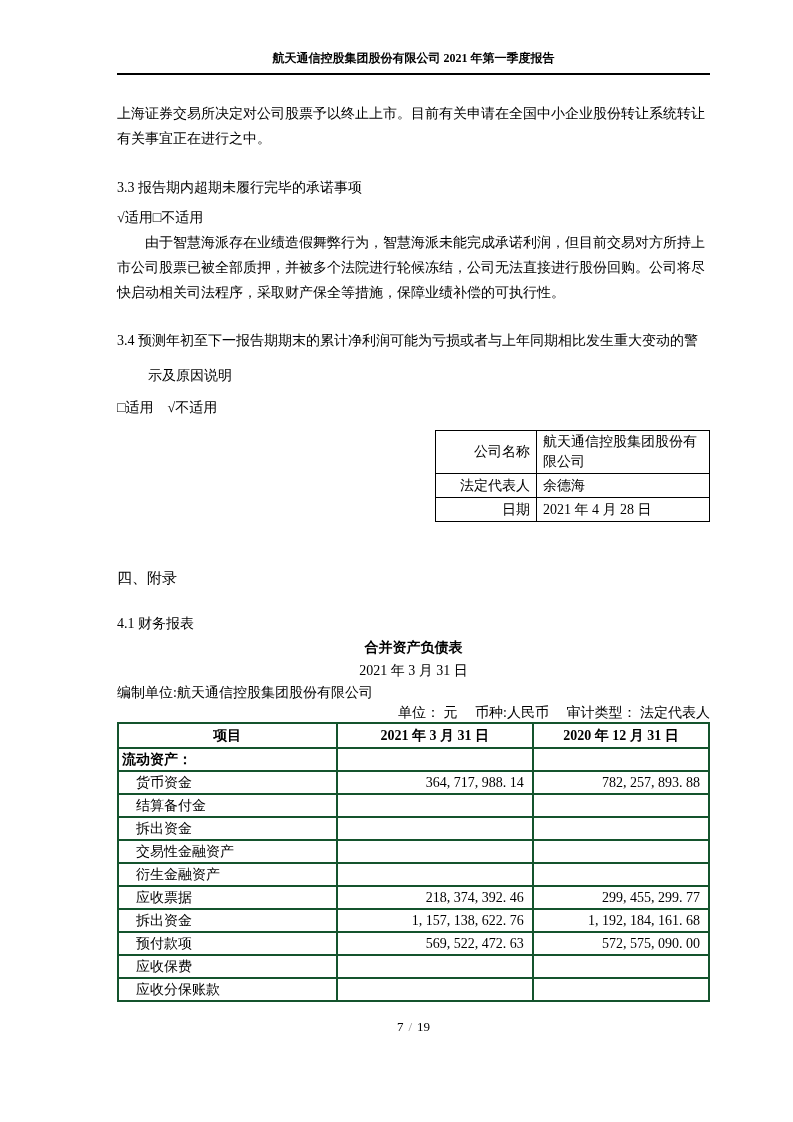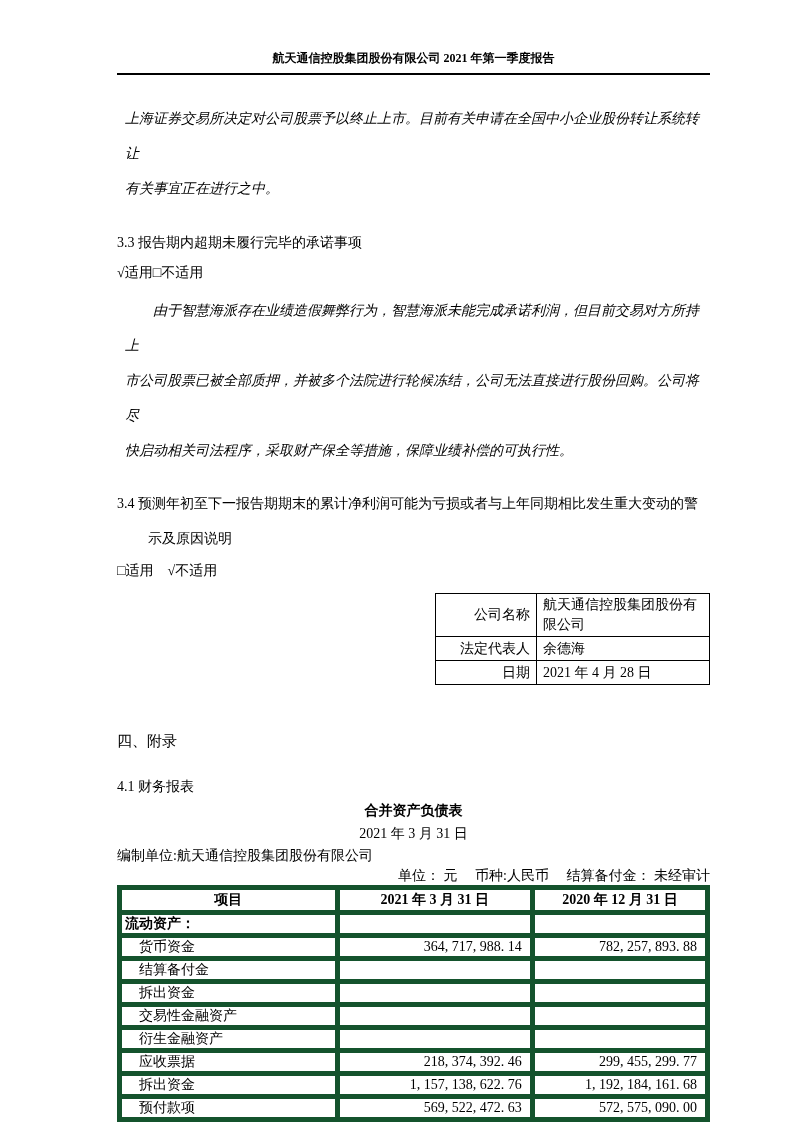--- a/index.html
+++ b/index.html
@@ -16,21 +16,21 @@
     font-size: 14px;
     padding: 50px 83px 0 117px;
     overflow: hidden;
   }
 
   
   .doc-header { text-align: center; border-bottom: 2px solid #000; padding-bottom: 6px; }
   .doc-title { font-weight: bold; font-size: 12px; }
 
   
-  .para { margin: 8px; white-space: pre-line; line-height: 35px; font-style: italic; }
+  .para { margin: 0; white-space: pre-line; line-height: 25px; }
   .intro { margin-top: 26px; }
   .section-heading { margin-top: 24px; line-height: 25px; white-space: pre-line; }
   .applicability { margin-top: 5px; line-height: 25px; }
   .body-text { text-indent: 28px; }
   .hang { margin-top: 18px; line-height: 35px; padding-left: 31px; text-indent: -31px; }
   .applic-2 { margin-top: 2px; }
 
   
   .sig-table { border-collapse: collapse; table-layout: fixed; width: 274px; margin: 10px 0 0 auto; }
   .sig-table td { border: 1px solid #000; font-size: 14px; vertical-align: middle; padding: 1px 6px; }
@@ -40,21 +40,21 @@
   
   .h1-bold { margin-top: 44px; font-weight: normal; font-size: 15px; line-height: 25px; }
   .h2 { margin-top: 20px; line-height: 25px; }
   .stmt-title { text-align: center; font-weight: bold; font-size: 14px; line-height: 24px; }
   .stmt-date { text-align: center; line-height: 22px; }
   .stmt-prepared { line-height: 22px; }
   .stmt-unit { text-align: right; line-height: 18px; }
 
   
   .balance-table { border-collapse: collapse; table-layout: fixed; width: 100%; border: 2px solid #000; }
-  .balance-table th, .balance-table td { border: 5px solid #14532d; font-size: 14px; }
+  .balance-table th, .balance-table td { border: 2px solid #14532d; font-size: 14px; }
   .balance-table th { font-weight: bold; height: 25px; text-align: center; padding: 0 2px; }
   .balance-table td { height: 23px; padding: 0 2px; }
   .balance-table td.item { text-align: left; padding-left: 17px; }
   .balance-table tr.section-row td.item { font-weight: bold; padding-left: 3px; }
   .balance-table td.num { text-align: right; padding-right: 8px; }
   .c-item { width: 37%; } .c-cur { width: 33.2%; } .c-pri { width: 29.8%; }
 
   
   .page-footer { margin-top: 17px; text-align: center; font-size: 13px; }
   .page-footer .sep { color: #8a8a8a; margin: 0 5px; }
@@ -97,21 +97,21 @@
         <td class="sig-value">2021 年 4 月 28 日</td>
       </tr>
     </tbody>
   </table>
 
   <div class="h1-bold">四、附录</div>
   <div class="h2">4.1 财务报表</div>
   <div class="stmt-title">合并资产负债表</div>
   <div class="stmt-date">2021 年 3 月 31 日</div>
   <div class="stmt-prepared">编制单位:航天通信控股集团股份有限公司</div>
-  <div class="stmt-unit">单位： 元　 币种:人民币　 结算备付金： 未经审计</div>
+  <div class="stmt-unit">单位： 元　 币种:人民币　 审计类型： 法定代表人</div>
 
   <table class="balance-table">
     <colgroup>
         <col class="c-item">
         <col class="c-cur">
         <col class="c-pri">
       </colgroup>
     <thead>
       <tr>
         <th>项目</th>

